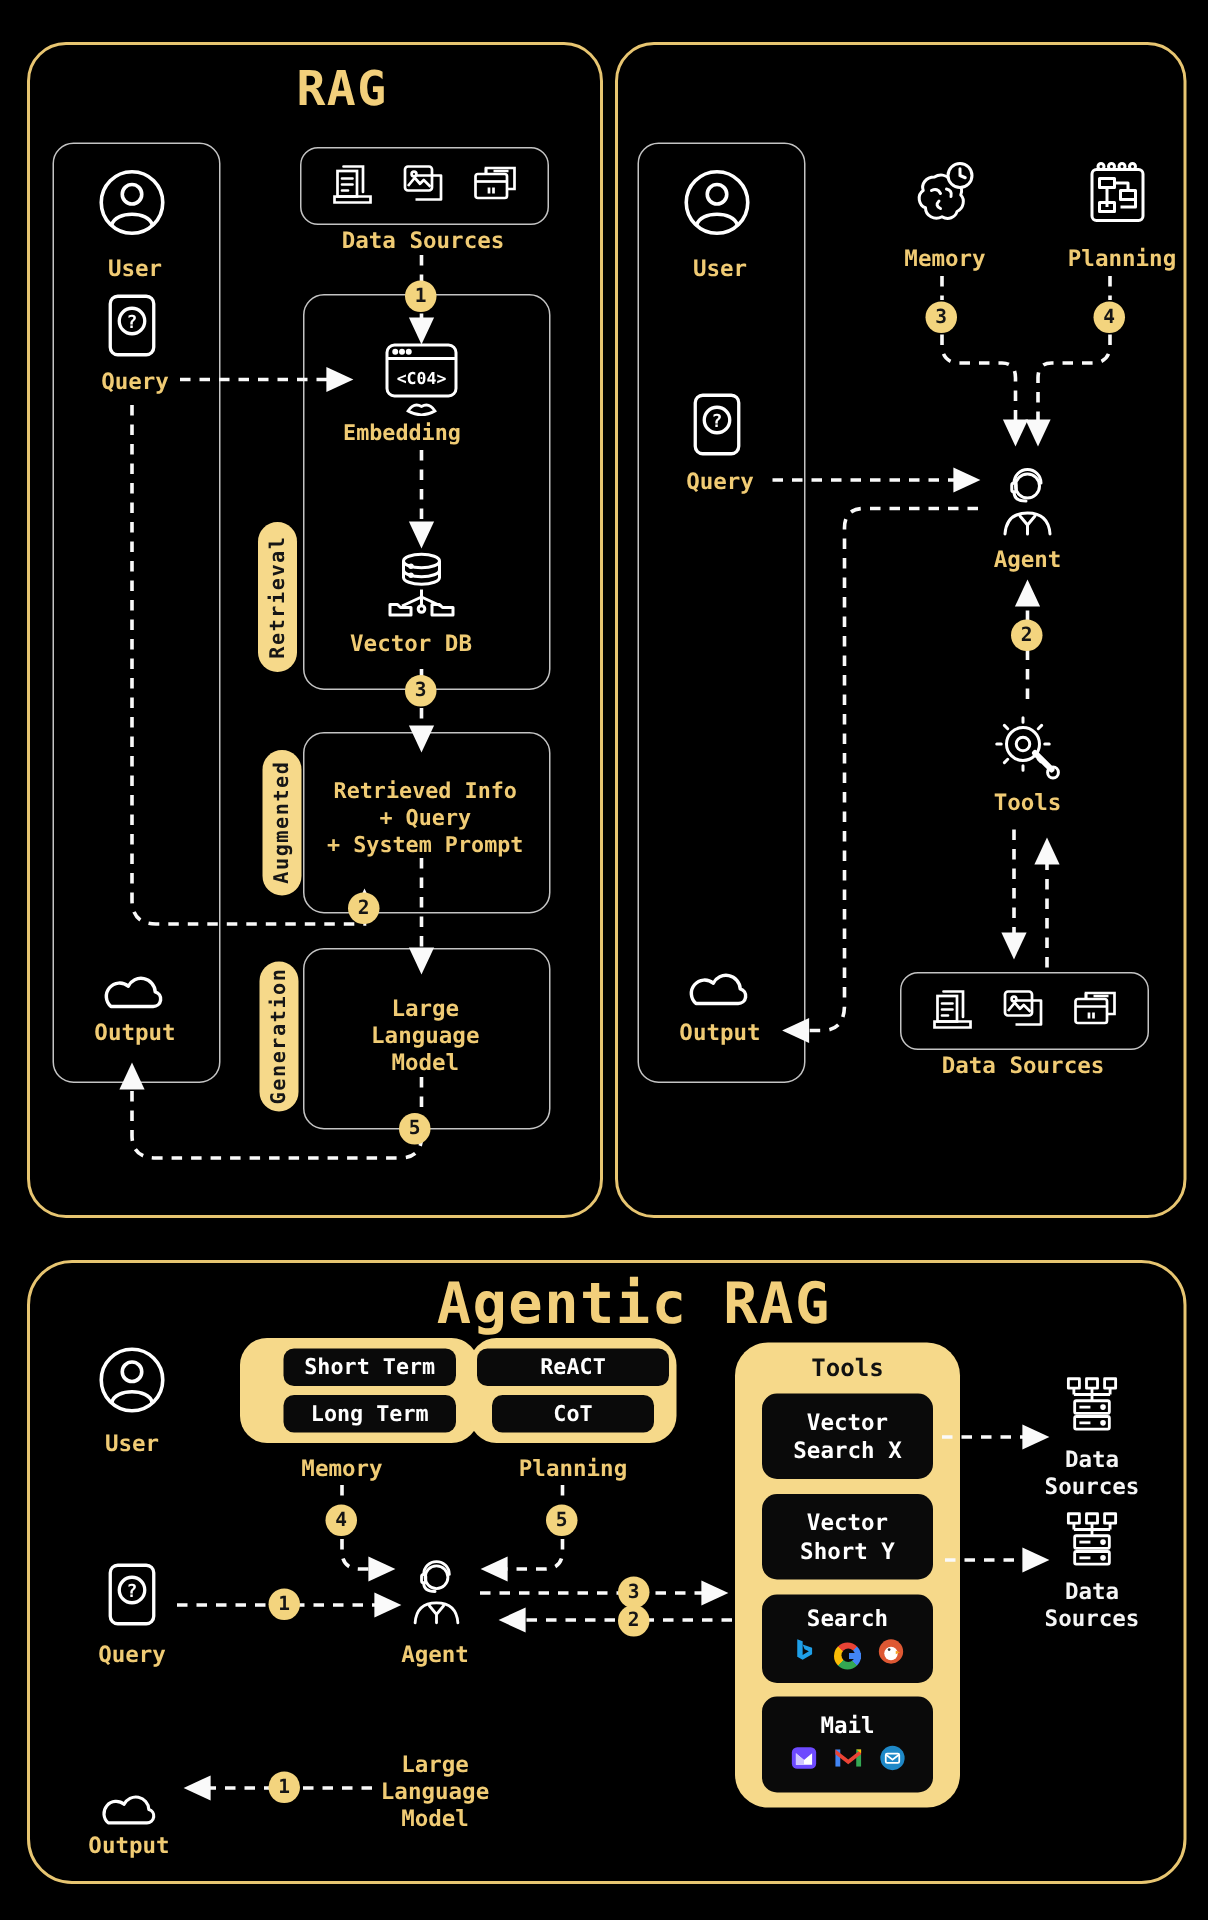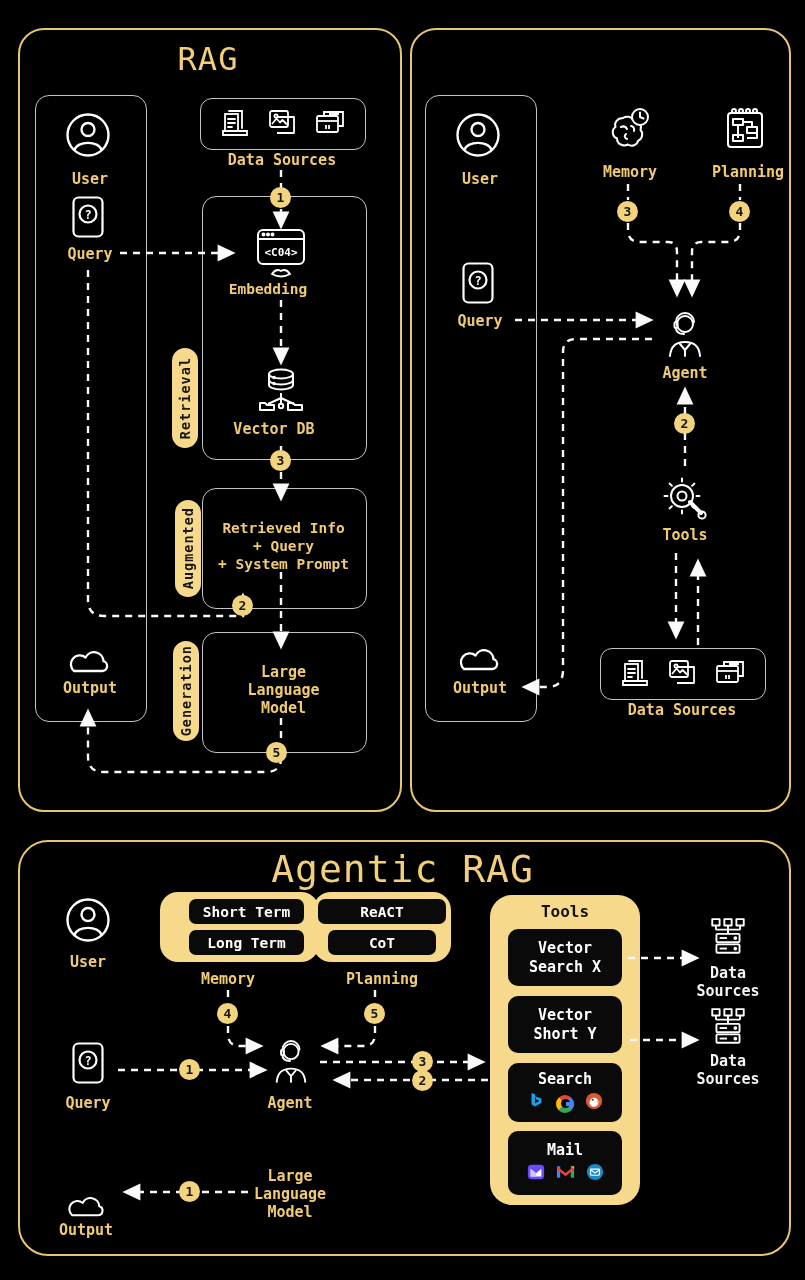--- a/index.html
+++ b/index.html
@@ -1,19 +1,19 @@
 <!DOCTYPE html>
 <html><head>
 <meta charset="utf-8">
 <style>
   html,body{margin:0;padding:0;background:#000;}
   #stage{position:relative;width:805px;height:1280px;background:#000;overflow:hidden;
          font-family:"DejaVu Sans Mono","Liberation Mono",monospace;}
   .panel{position:absolute;border:2px solid #e7c571;border-radius:26px;background:#000;}
-  .ttl{position:absolute;text-align:center;color:#f2cf7b;font-weight:normal;letter-spacing:1px;}
+  .ttl{position:absolute;text-align:center;color:#f2cf7b;font-weight:bold;letter-spacing:1px;margin-left:20px;}
   .box{position:absolute;border:1.5px solid #c4c4c4;border-radius:14px;background:#000;}
   .lbl{position:absolute;text-align:center;color:#f0cb74;font-weight:bold;font-size:15px;}
   .wlbl{position:absolute;text-align:center;color:#f5f5f5;font-weight:bold;font-size:15px;}
   .blk{position:absolute;text-align:center;color:#111;font-weight:bold;}
   .ml{line-height:18px;}
   .icon{position:absolute;display:flex;align-items:center;justify-content:center;}
   .pill-v{position:absolute;background:#f6d98a;border-radius:13px;display:flex;align-items:center;justify-content:center;}
   .pill-v span{writing-mode:vertical-rl;transform:rotate(180deg);color:#161616;font-weight:bold;font-size:13.5px;letter-spacing:1px;}
   .badge{position:absolute;width:21px;height:21px;border-radius:50%;background:#f3d47e;color:#151515;
          font-size:13px;font-weight:bold;display:flex;align-items:center;justify-content:center;z-index:6;}

